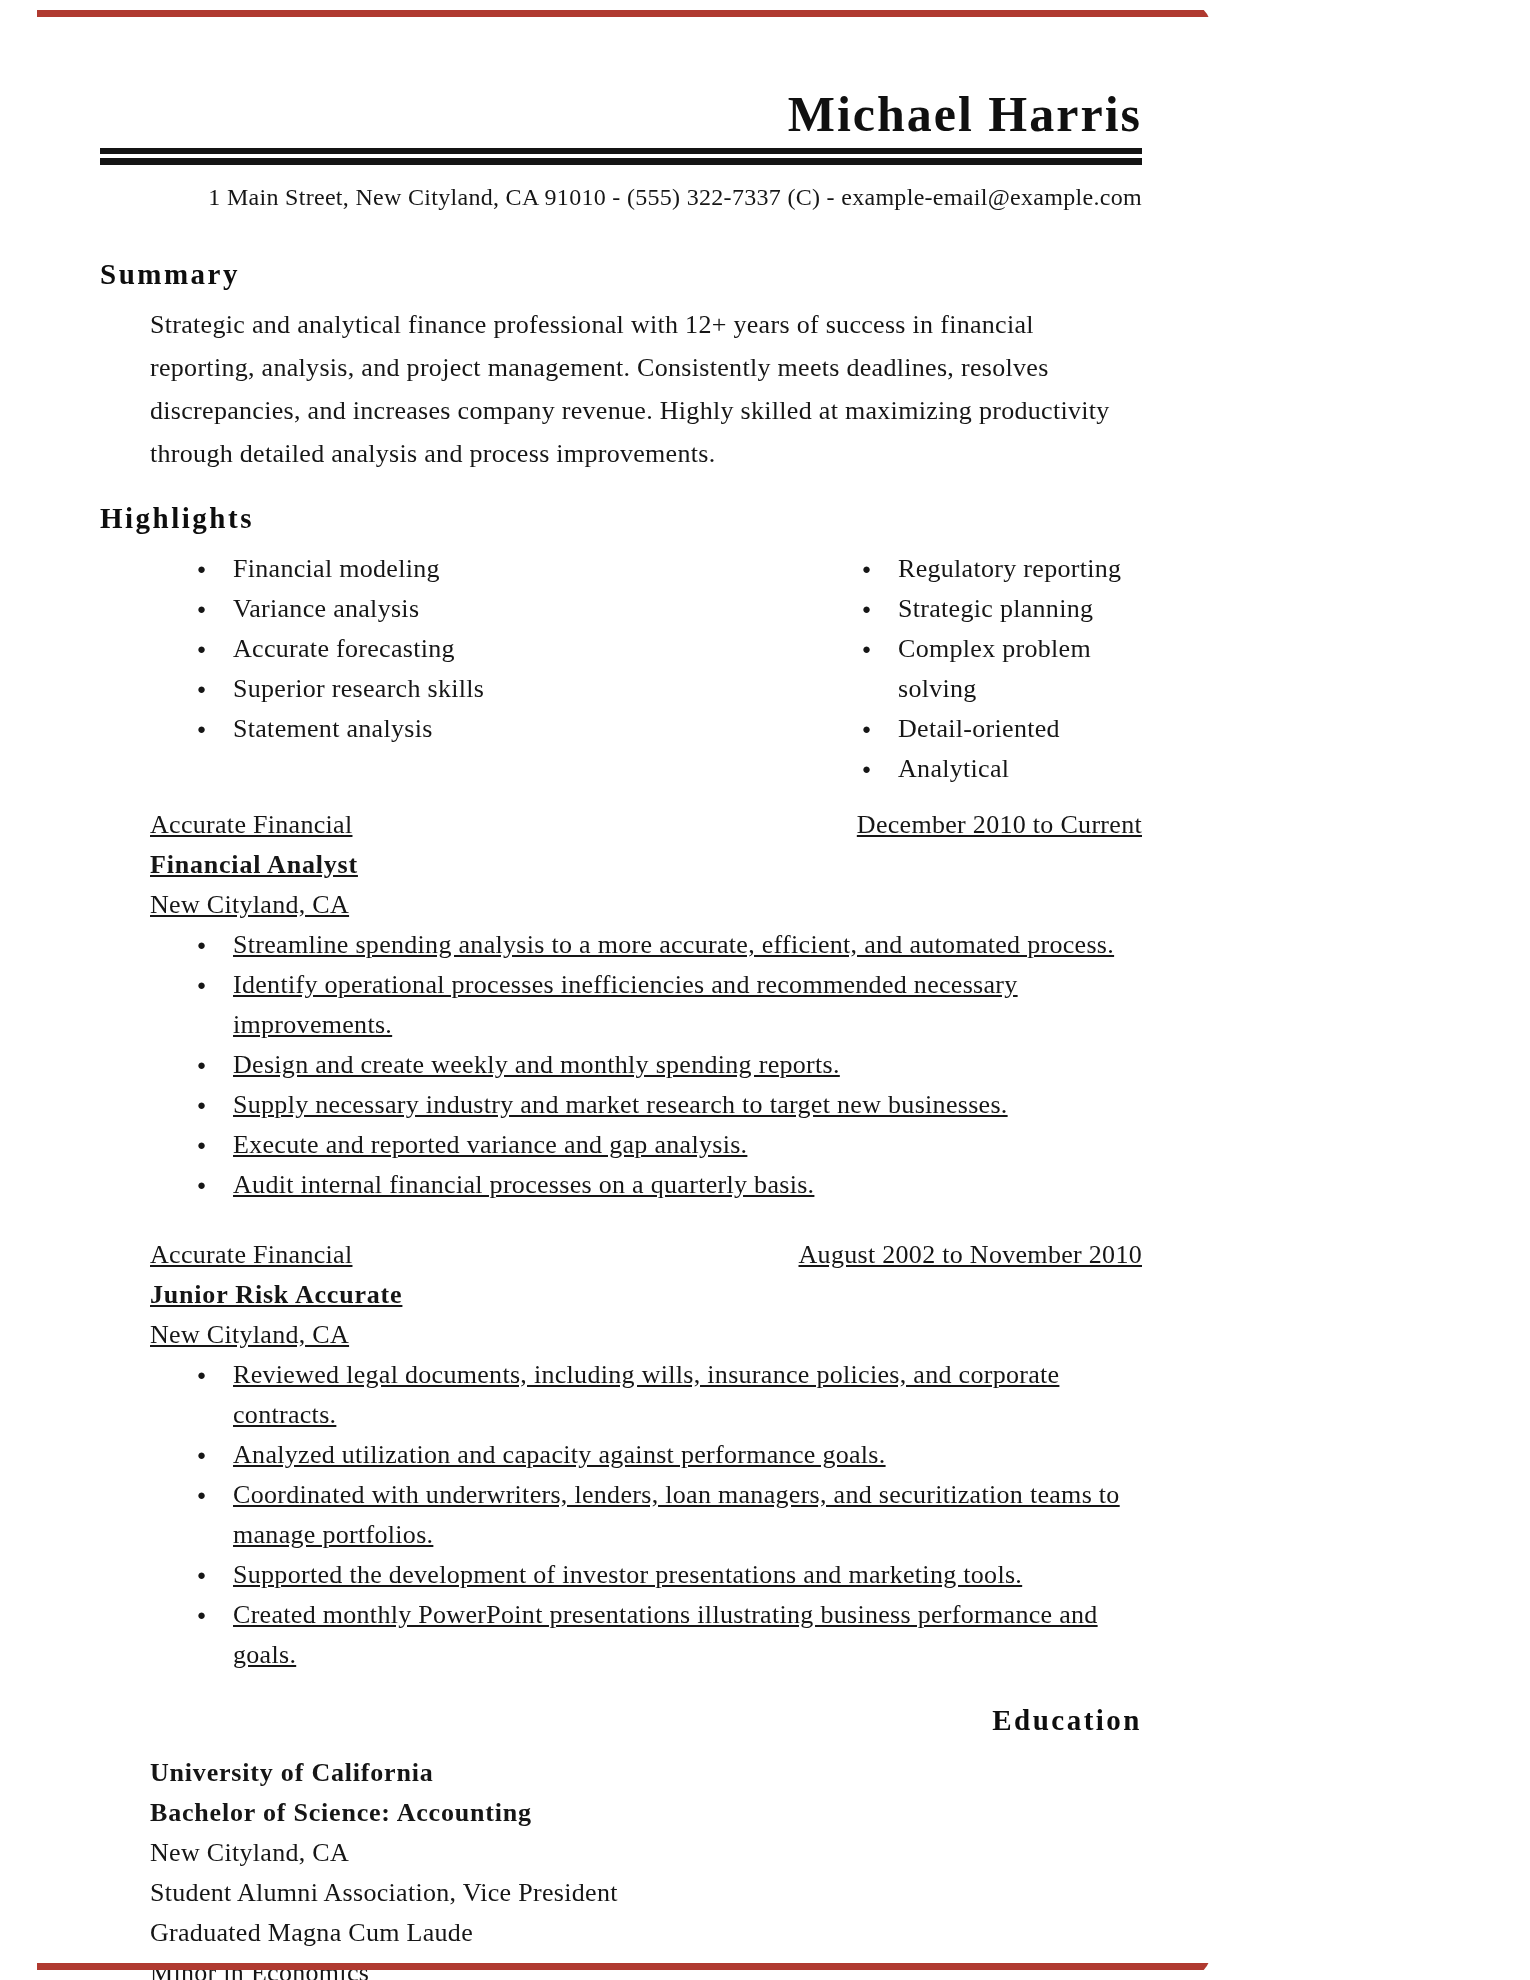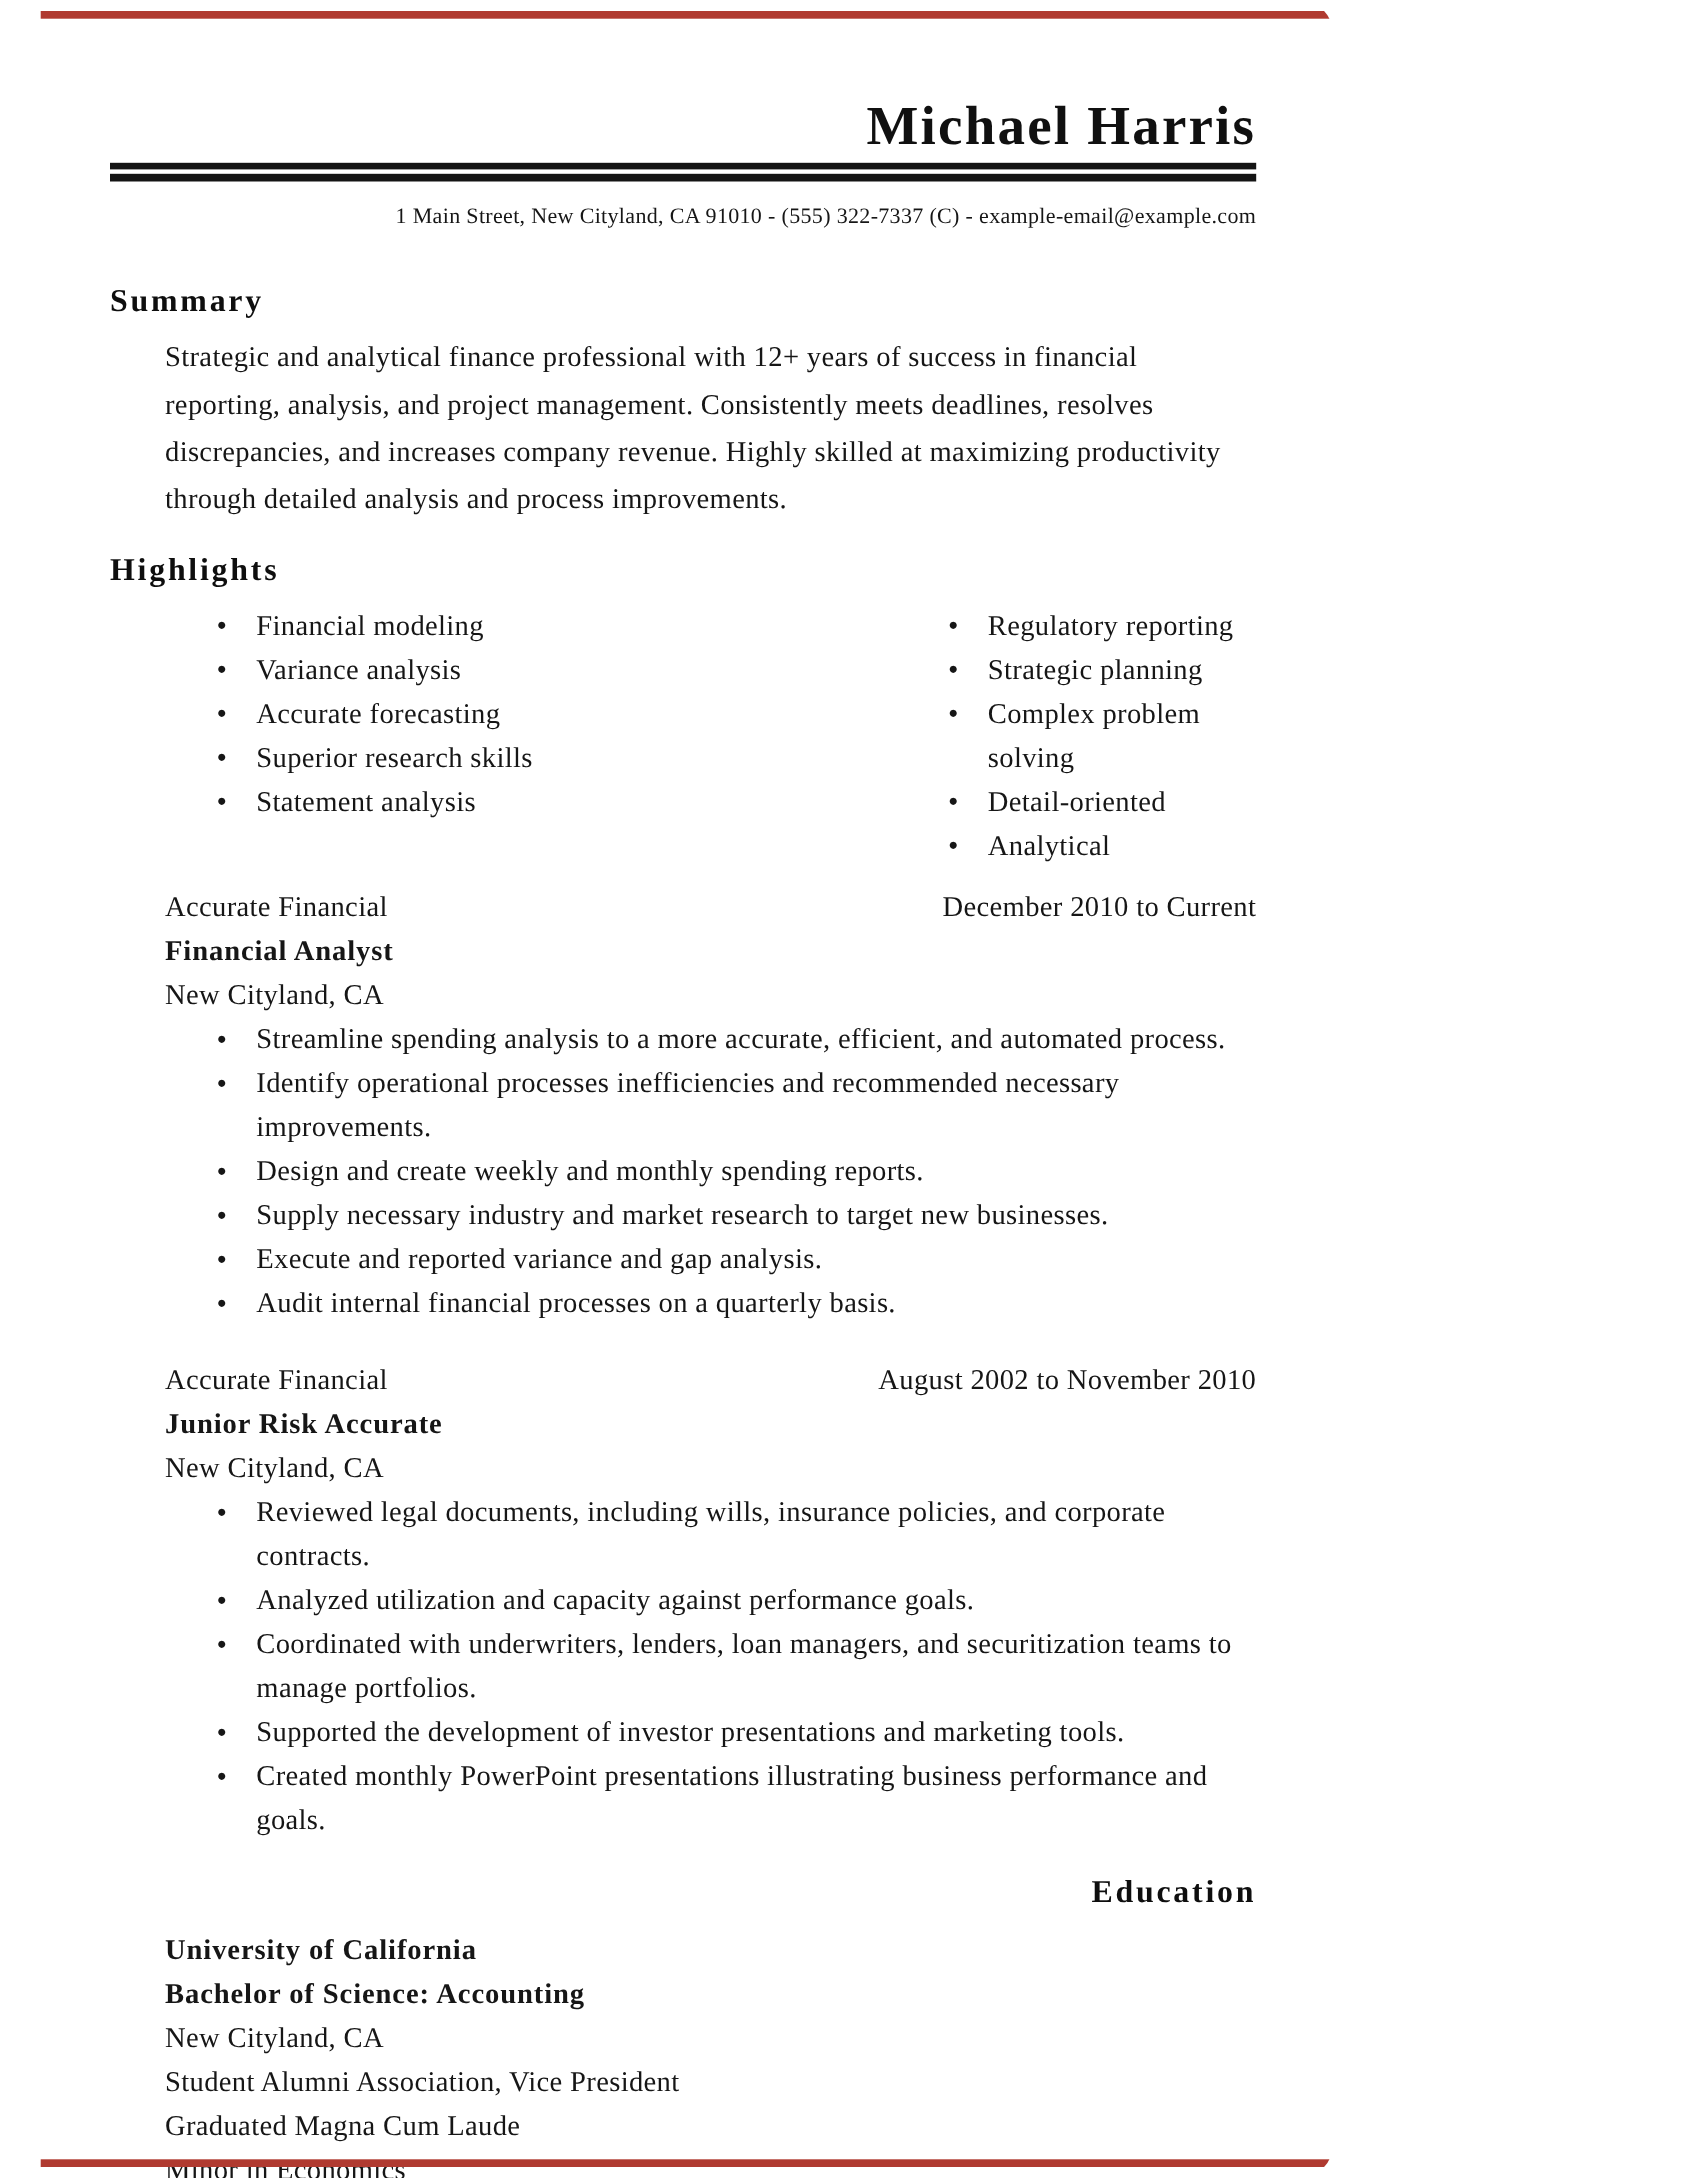--- a/index.html
+++ b/index.html
@@ -34,21 +34,21 @@
   }
   .header-rule {
     margin-top: 6px;
     height: 17px;
     border-top: 6px solid #141414;
     border-bottom: 7px solid #141414;
   }
   .contact {
     margin-top: 18px;
     text-align: right;
-    font-size: 20px;
+    font-size: 24px;
     line-height: 28px;
     letter-spacing: 0.3px;
   }
 
   .section-heading {
     font-size: 29px;
     font-weight: bold;
     letter-spacing: 2.5px;
     line-height: 34px;
     color: #0e0e0e;
@@ -86,21 +86,21 @@
     font-size: 15px;
     line-height: 40px;
   }
   .columns {
     display: flex;
     margin-top: 14px;
   }
   .columns ul.bullets.col-left  { flex: 0 0 665px; }
   .columns ul.bullets.col-right { margin-left: 0; }
 
-  .job { margin-top: 16px; margin-left: 50px; }
+  .job { margin-top: 16px; margin-left: 50px; text-decoration: underline; }
   .job.second { margin-top: 30px; }
   .job-header {
     display: flex;
     justify-content: space-between;
     font-size: 26px;
     line-height: 40px;
     letter-spacing: 0.3px;
   }
   .job-title {
     font-size: 26px;

